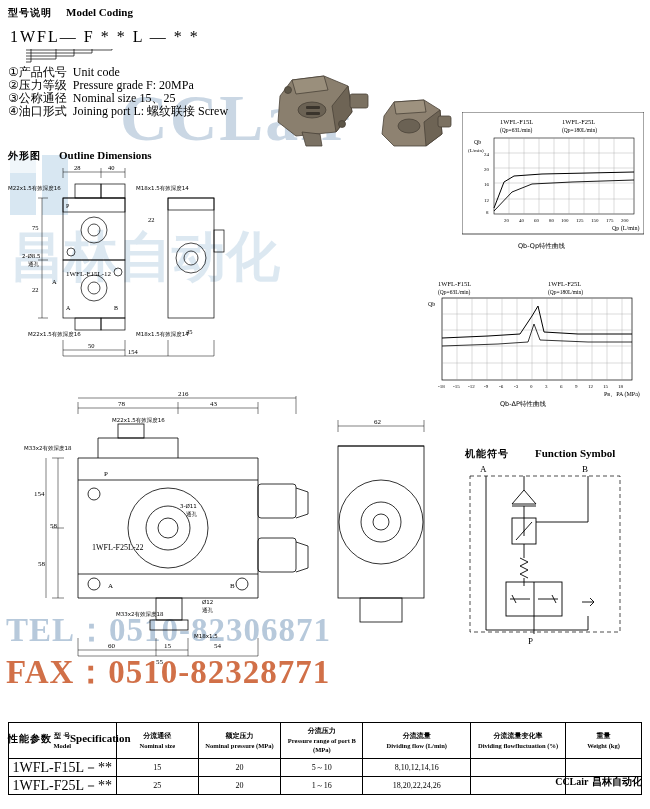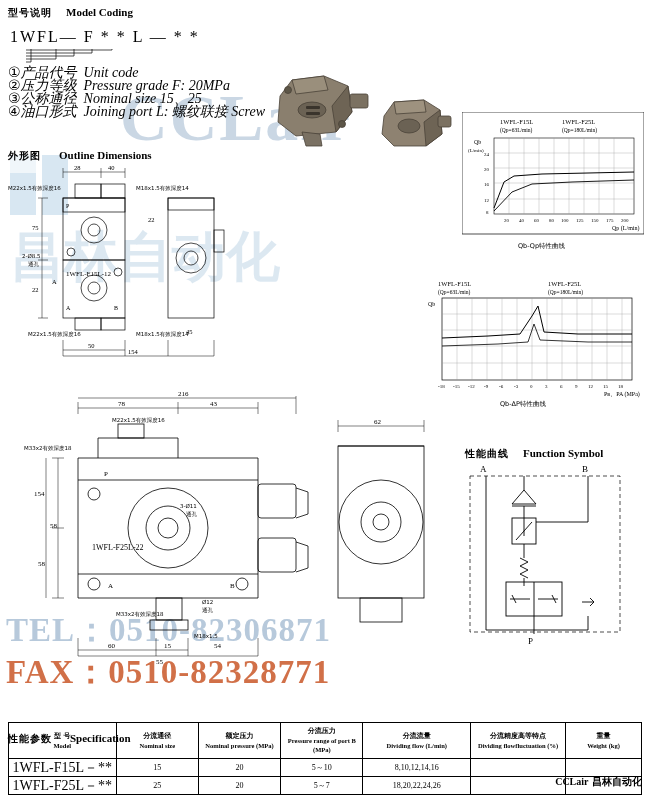--- a/index.html
+++ b/index.html
@@ -18,42 +18,42 @@
   .abs { position:absolute; }
   .cn { font-family:"DejaVu Sans", sans-serif; }
   .ttl-cn { font-family:"DejaVu Sans", sans-serif; font-weight:bold; font-size:10px; letter-spacing:1px; }
   .ttl-en { font-family:"Liberation Serif", serif; font-weight:bold; font-size:11px; }
 
   
   #model-coding { left:8px; top:6px; width:215px; }
   #model-coding .hdr { display:flex; gap:14px; align-items:baseline; }
   .mc-code { font-family:"Liberation Serif", serif; font-size:16px; letter-spacing:2px; margin:8px 0 2px 2px; }
   .mc-bars { position:relative; height:16px; margin-left:18px; }
-  .mc-list { margin:2px 0 0 0; padding:0; list-style:none; font-size:14px; line-height:13px;font-style:italic; }
+  .mc-list { margin:2px 0 0 0; padding:0; list-style:none; font-size:12px; line-height:13px; }
   .mc-list li { white-space:nowrap; }
   .mc-list .en { font-family:"Liberation Serif", serif; }
 
   
   #intro { left:232px; top:4px; width:410px; font-size:8.6px; line-height:13.5px;
            text-align:justify; font-family:"DejaVu Sans", sans-serif; }
 
   
   #outline-title { left:8px; top:145px; }
   #outline-title .ttl-cn { display:inline-block; }
   #outline-title .ttl-en { display:inline-block; margin-left:14px; }
 
   
   #perf-title { left:460px; top:80px; }
   #perf-title .ttl-cn { display:block; }
   #perf-title .ttl-en { display:block; margin-top:3px; }
 
   
   #func-title { left:465px; top:443px; }
   #func-title .ttl-cn { display:inline-block; }
-  #func-title .ttl-en { display:inline-block; margin-left:10px; }
+  #func-title .ttl-en { display:inline-block; margin-left:22px; }
 
   
   #spec-title { left:8px; top:700px; }
   #spec-title .ttl-cn { display:inline-block; }
   #spec-title .ttl-en { display:inline-block; margin-left:14px;margin-top:32px; }
 
   
   .draw { position:absolute; }
   .draw svg { display:block; }
 
@@ -404,21 +404,21 @@
       <text x="84" y="162" font-family="Liberation Serif, serif" font-size="8" fill="#000">1WFL-F25L-22</text>
       <g font-family="Liberation Serif, serif" font-size="7" fill="#000">
         <text x="96" y="88">P</text>
           <text x="100" y="200">A</text>
           <text x="222" y="200">B</text>
       </g>
     </svg>
   </div>
 
   <div class="abs" id="func-title">
-    <span class="ttl-cn">性能曲线</span>
+    <span class="ttl-cn">机能符号</span>
     <span class="ttl-en">Function Symbol</span>
   </div>
   <div class="draw" style="left:462px; top:462px;">
     <svg width="170" height="185" viewBox="0 0 170 185">
       <g stroke="#000" fill="none" stroke-width="0.9">
 
         <rect x="8" y="14" width="150" height="156" stroke-dasharray="4 3" stroke-width="0.7"></rect>
 
         <line x1="24" y1="14" x2="24" y2="168"></line>
 
@@ -478,21 +478,21 @@
         </th>
         <th style="width:13%">
           <span class="th-cn">分流压力</span>
           <span class="th-en">Pressure range of port B (MPa)</span>
         </th>
         <th style="width:17%">
           <span class="th-cn">分流流量</span>
           <span class="th-en">Dividing flow (L/min)</span>
         </th>
         <th style="width:15%">
-          <span class="th-cn">分流精度高等特点</span>
+          <span class="th-cn">分流流量变化率</span>
           <span class="th-en">Dividing flowfluctuation (%)</span>
         </th>
         <th style="width:12%">
           <span class="th-cn">重量</span>
           <span class="th-en">Weight (kg)</span>
         </th>
       </tr>
     </thead>
     <tbody>
       <tr>
@@ -501,21 +501,21 @@
         <td>20</td>
         <td>5～10</td>
         <td>8,10,12,14,16</td>
         <td></td>
         <td></td>
       </tr>
       <tr>
         <td class="model">1WFL-F25L－**</td>
         <td>25</td>
         <td>20</td>
-        <td>5～7</td>
+        <td>1～16</td>
         <td>18,20,22,24,26</td>
         <td></td>
         <td></td>
       </tr>
     </tbody>
   </table>
 
   <div class="abs" id="brand">
     <span class="en">CCLair</span>
     <span>昌林自动化</span>

